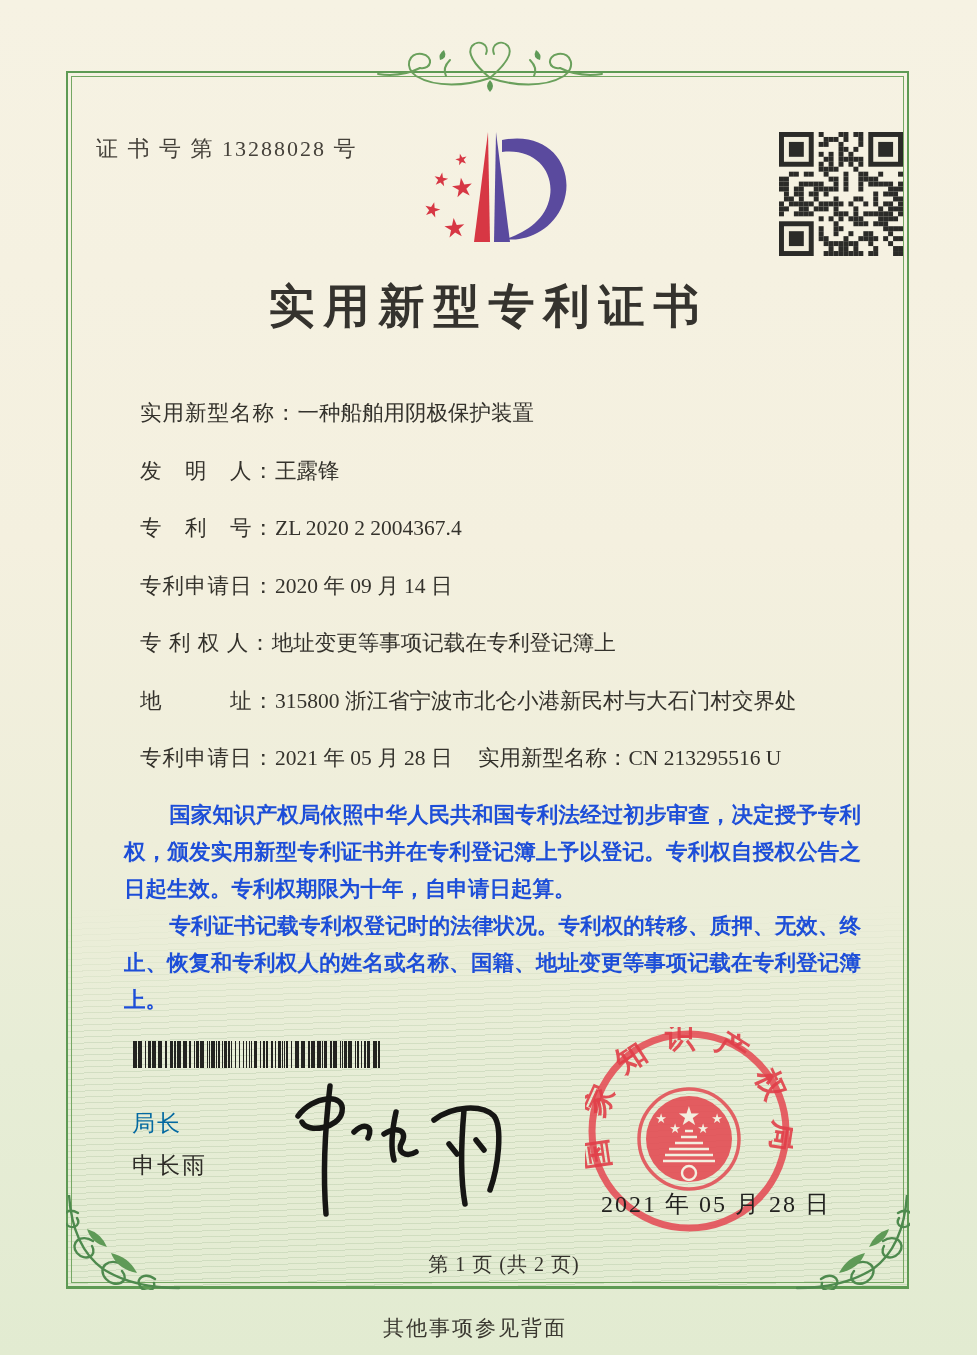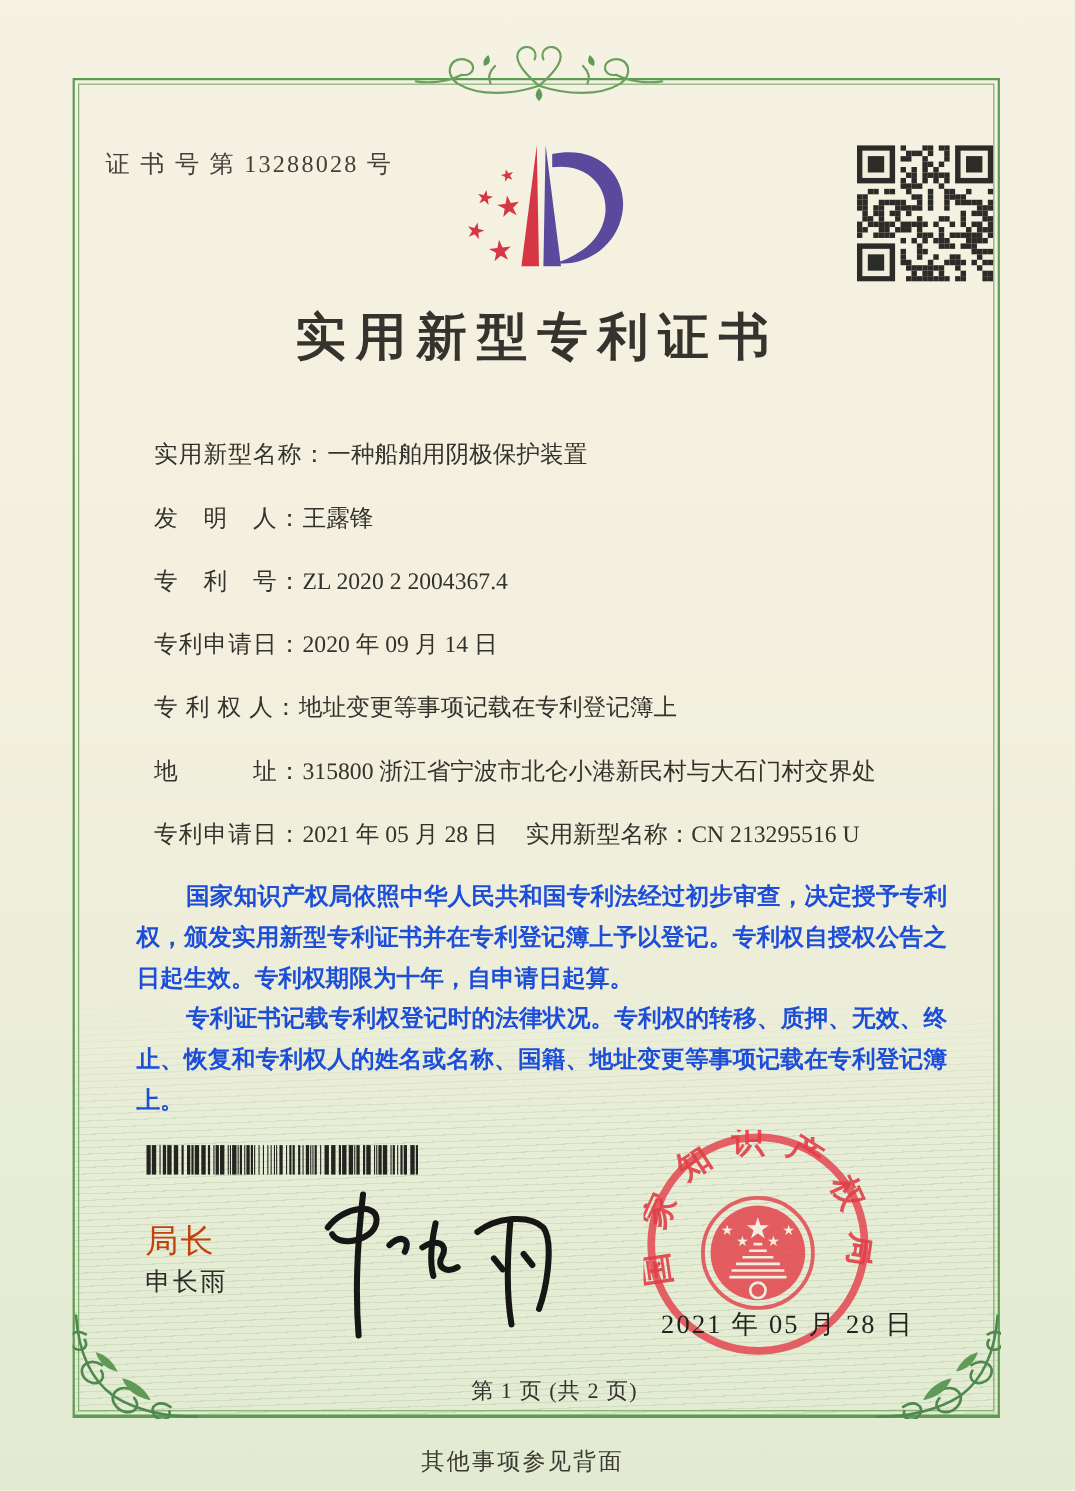--- a/index.html
+++ b/index.html
@@ -40,21 +40,21 @@
   .field-row .lbl { letter-spacing:1px;margin-left:16px; }
   .grant-no { position:absolute; left:478px; font-size:21.5px; color:#34322c; white-space:nowrap; }
   .body-text {
     position:absolute; left:124px; top:797px; width:737px;
     font-size:21.5px; line-height:37px; color:#1d4ed8;
     text-align:justify;
     font-weight:bold;
   }
   .body-text p { text-indent:2.1em; }
   .barcode { position:absolute; left:133px; top:1041px; width:253px; height:27px; }
-  .director-title { position:absolute; left:132px; top:1108px; font-size:30px; color:#c2410c; letter-spacing:2px; }
+  .director-title { position:absolute; left:132px; top:1108px; font-size:23px; color:#0369a1; letter-spacing:2px; }
   .director-name  { position:absolute; left:132px; top:1150px; font-size:23px; color:#2e2c27; letter-spacing:2px; }
   .signature { position:absolute; left:268px; top:1072px; width:250px; height:150px; }
   .seal { position:absolute; left:585px; top:1027px; width:208px; height:208px; }
   .issue-date {
     position:absolute; left:601px; top:1188px; z-index:5;
     font-size:24px; letter-spacing:2px; color:#222220;
   }
   .page-footer {
     position:absolute; left:0; top:1251px; width:977px; text-align:center;
     font-size:20px; color:#33312b; letter-spacing:1px;padding-left:31px;

